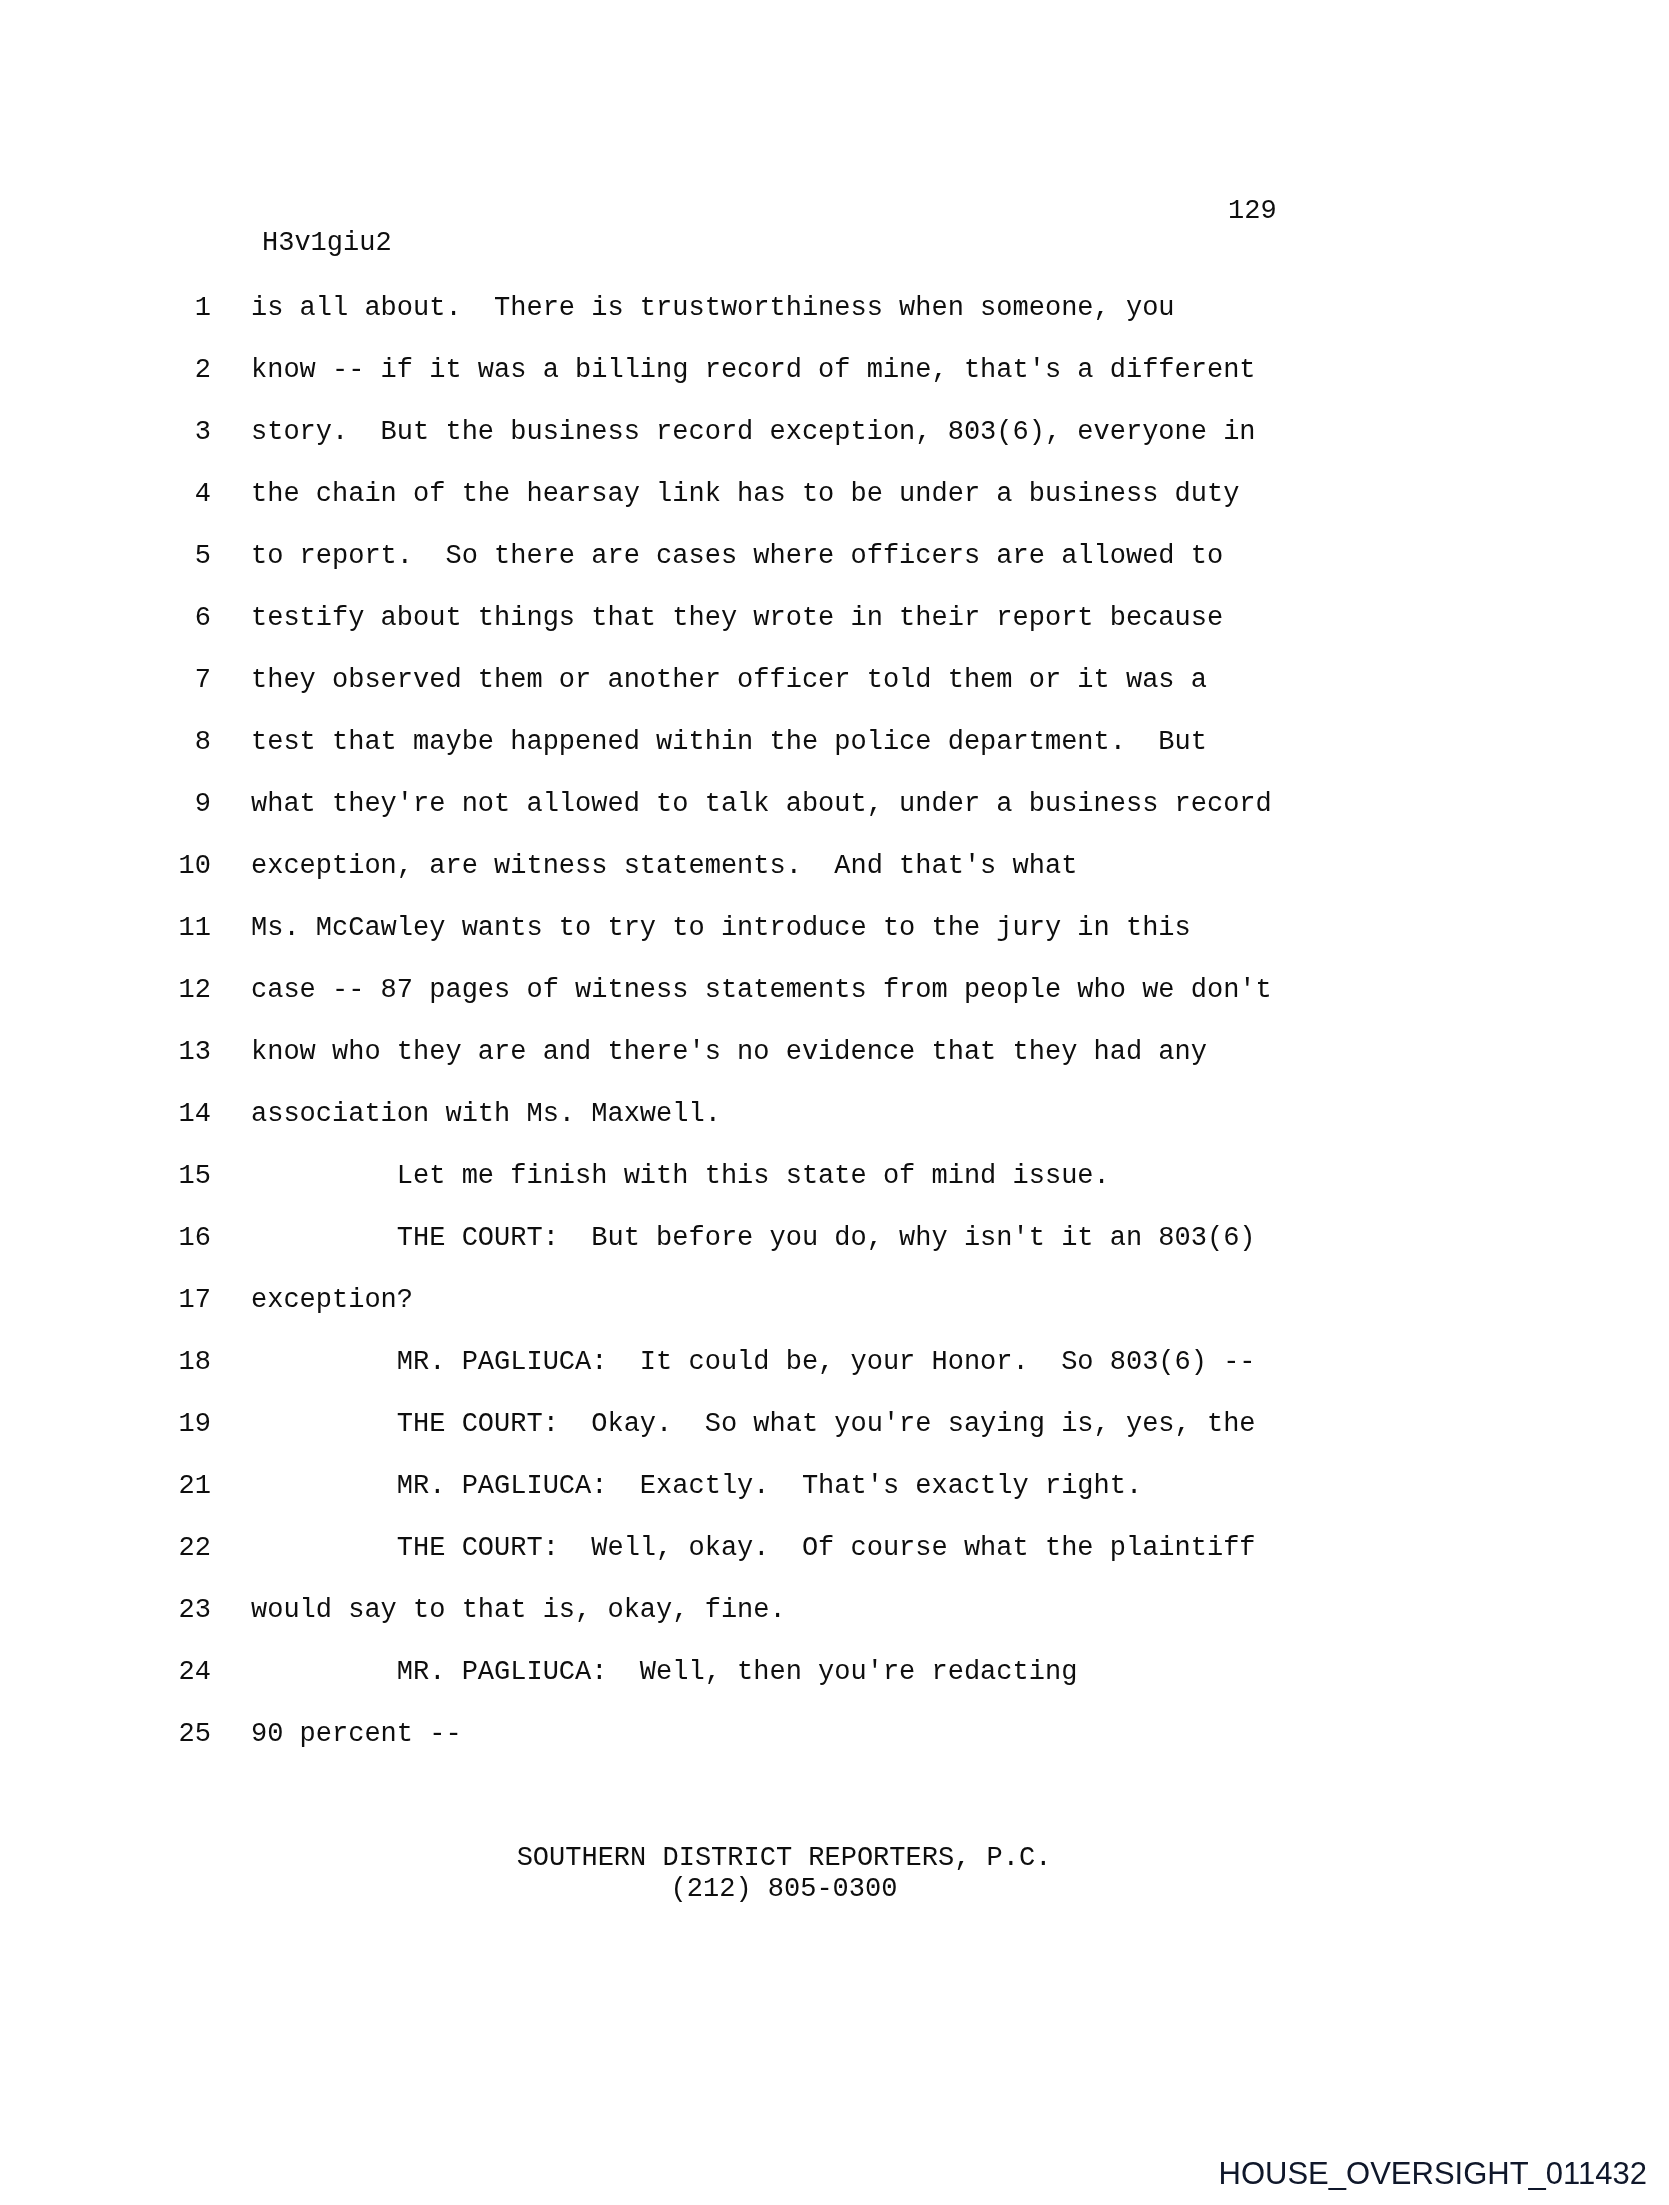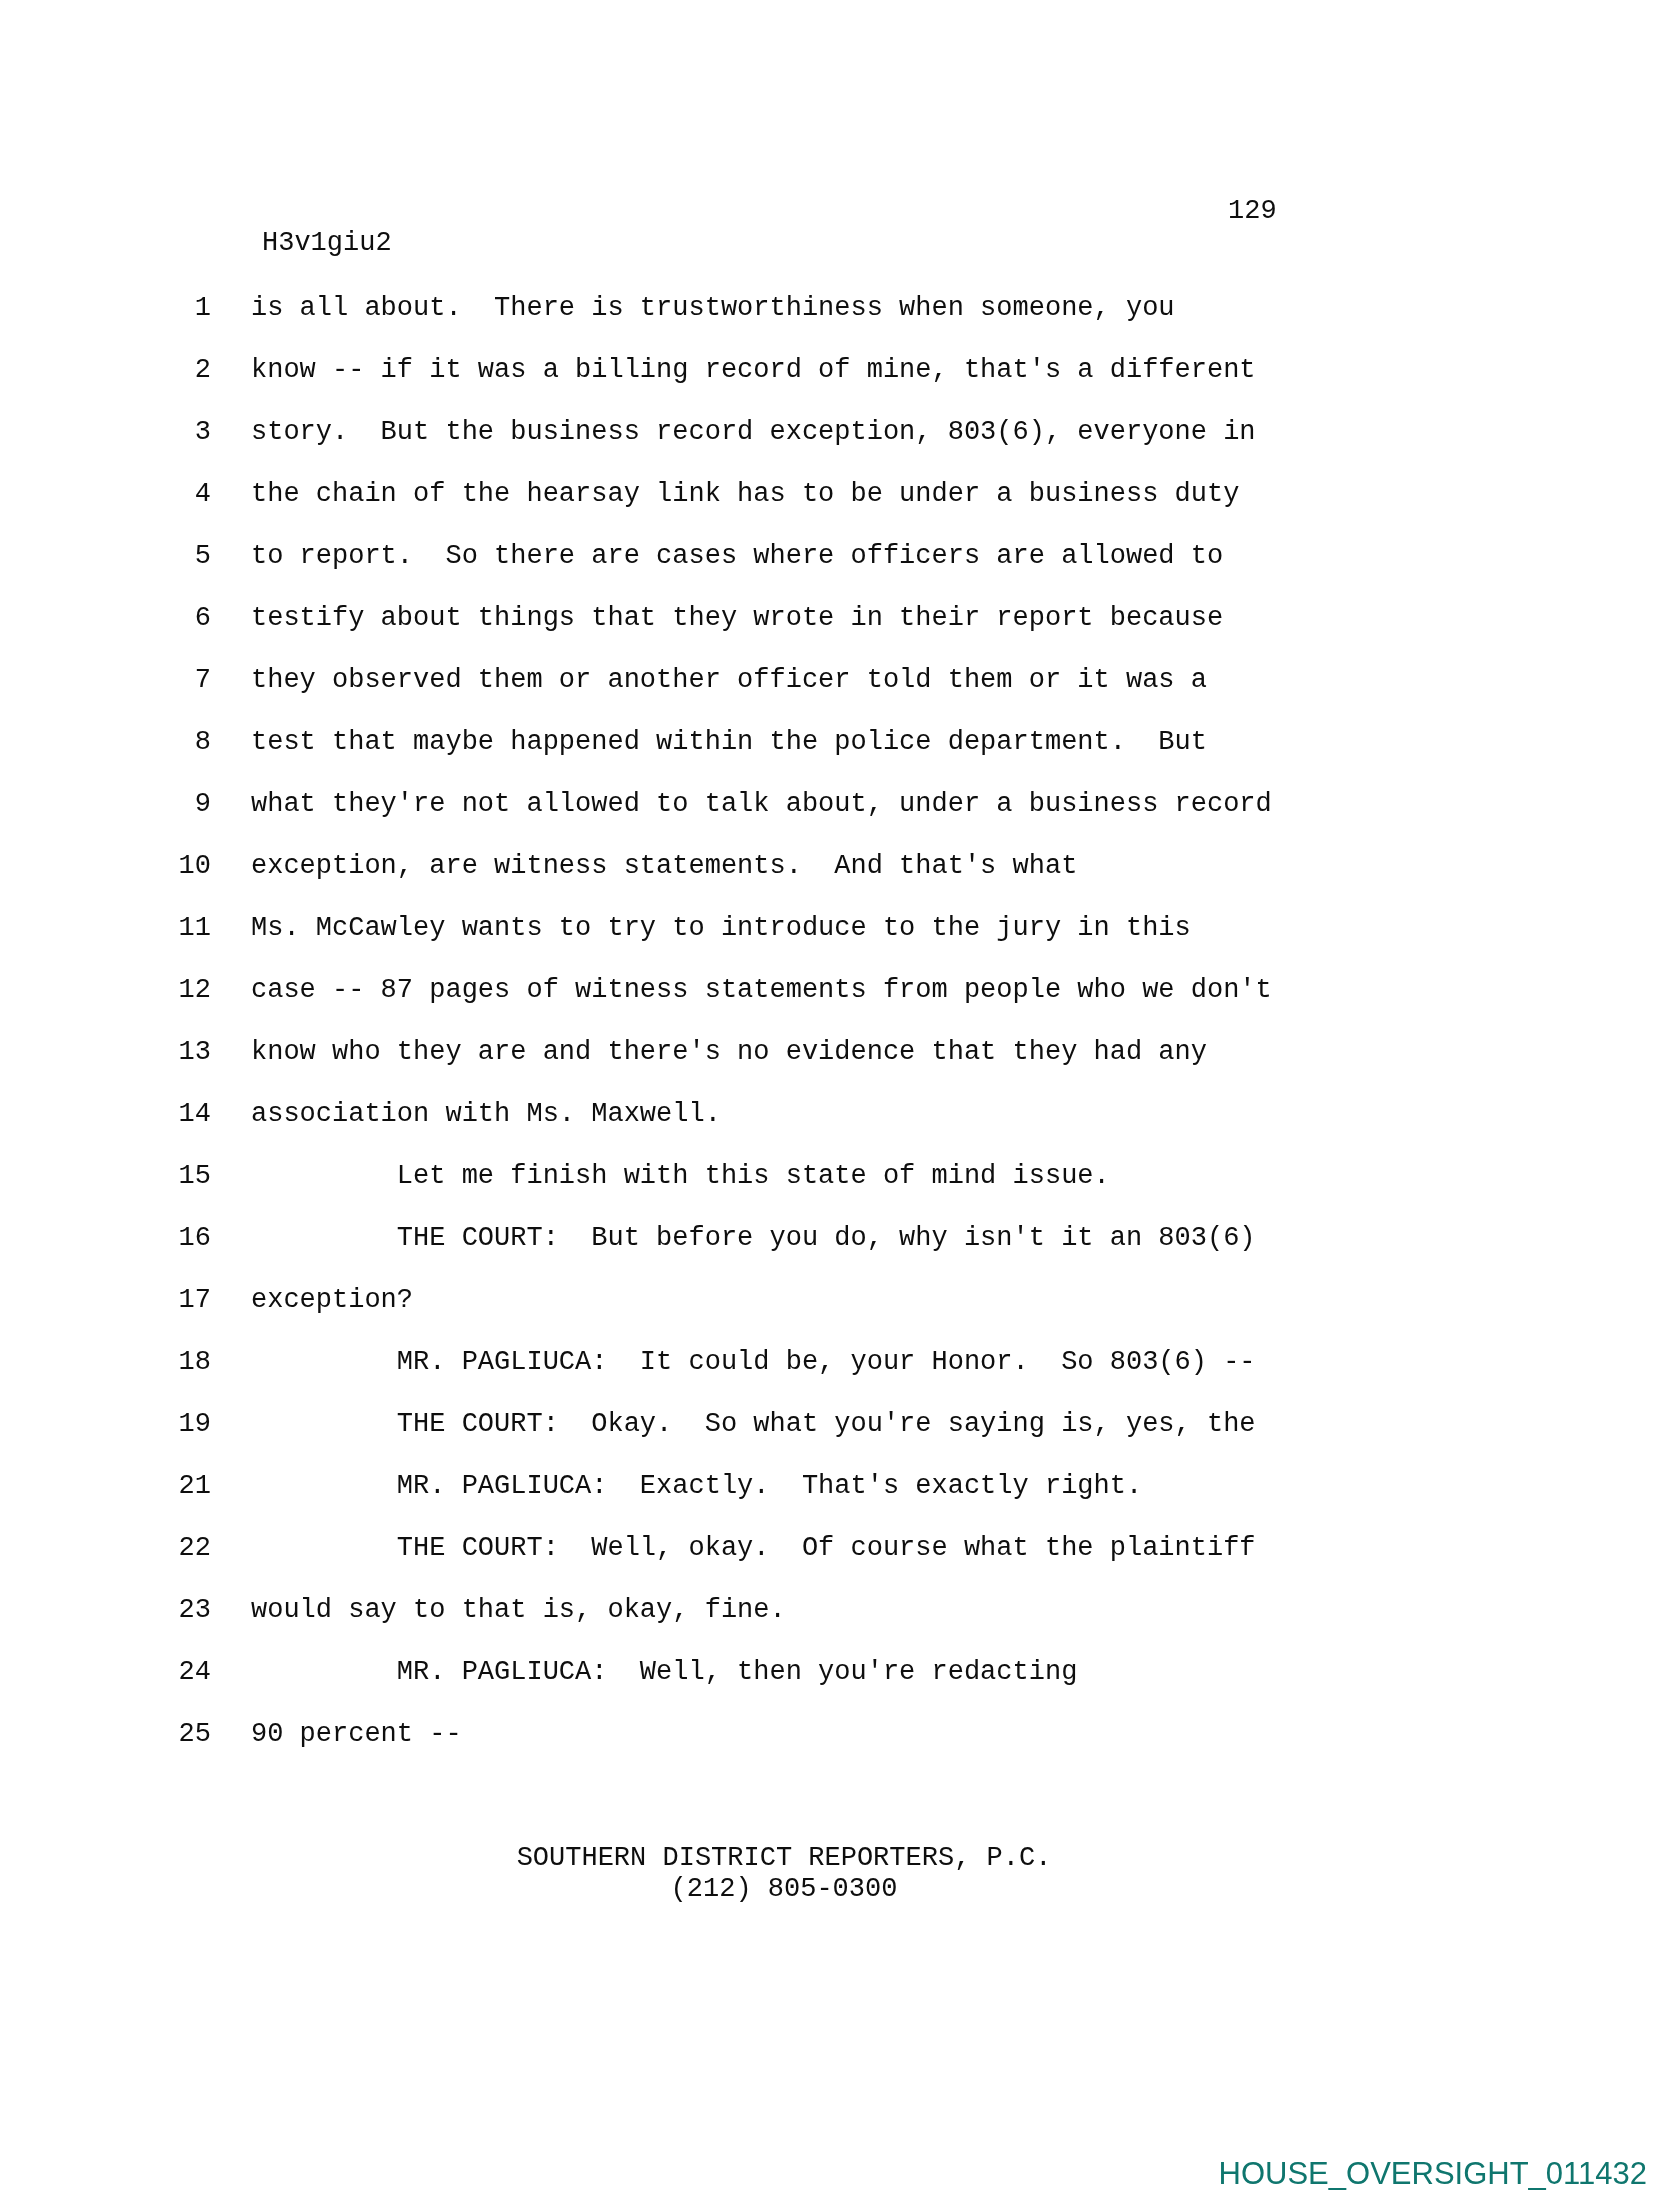--- a/index.html
+++ b/index.html
@@ -61,21 +61,21 @@
     width: 1044px;
     text-align: center;
   }
   .watermark {
     position: absolute;
     top: 2157px;
     right: 22px;
     font-family: "Liberation Sans", "DejaVu Sans", sans-serif;
     font-size: 31px;
     line-height: 1.1;
-    color: #0f766e;
+    color: #0f172a;
     white-space: pre;
   }
 </style>
 </head>
 <body>
 
 <div class="page">
 
   <div class="mono page-number">129</div>
 

